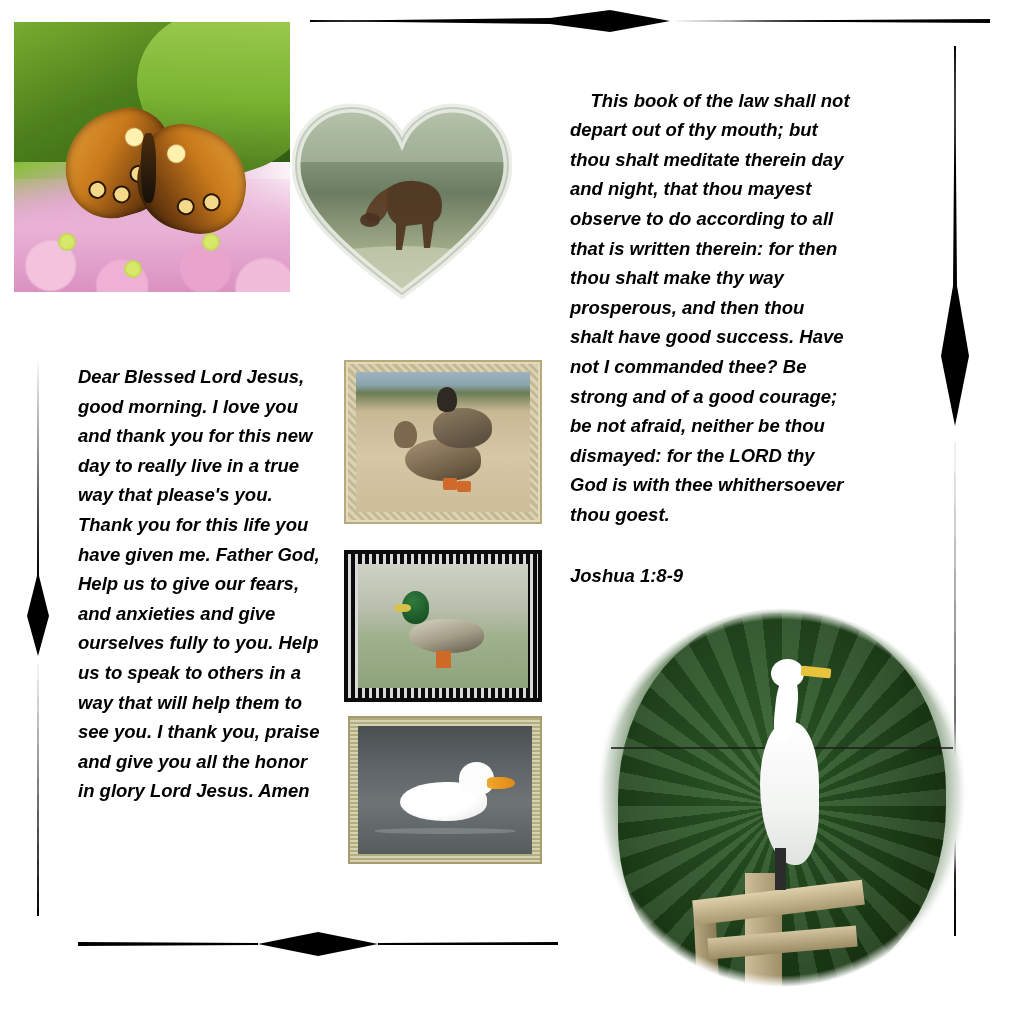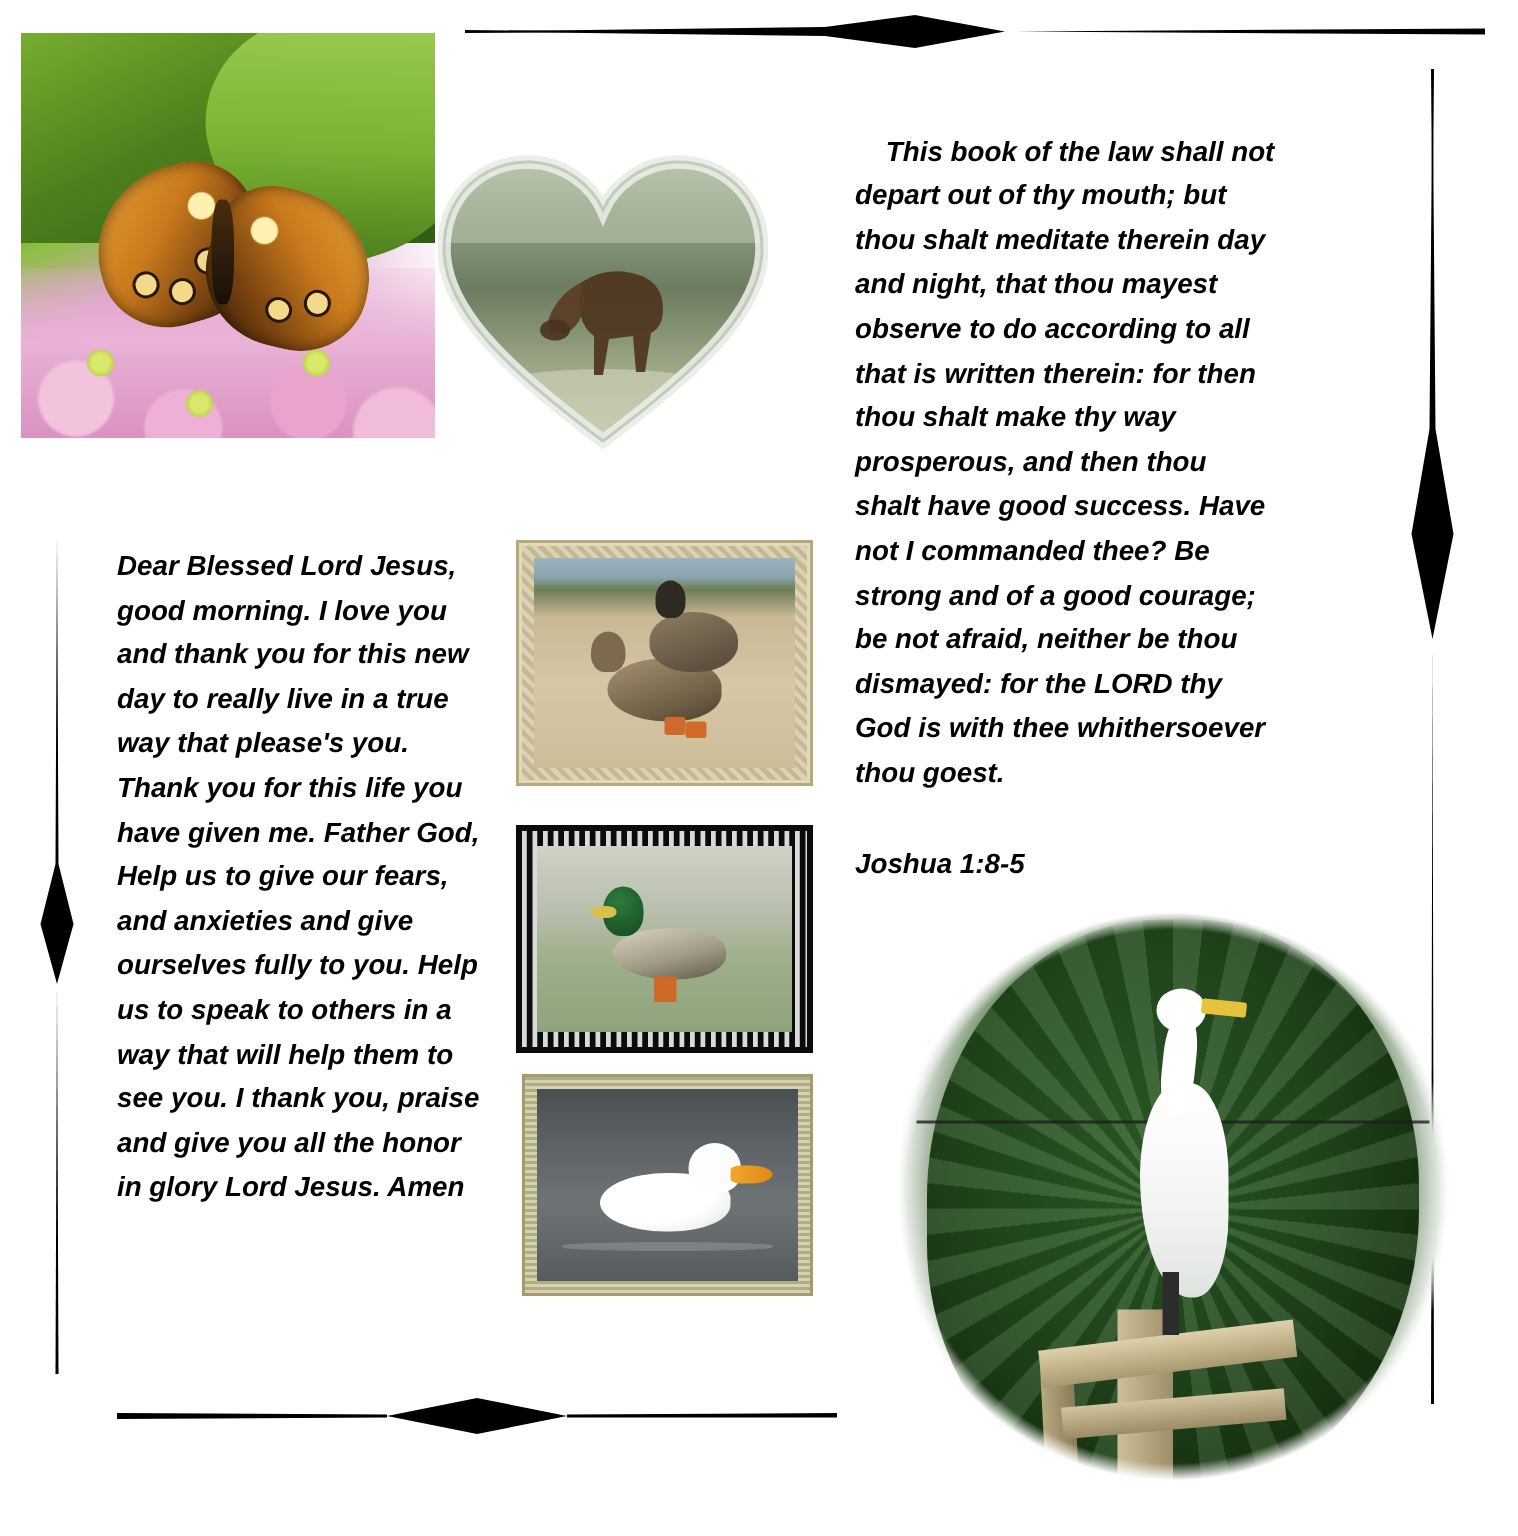--- a/index.html
+++ b/index.html
@@ -371,21 +371,21 @@
         <path d="M96 96 q-16 8 -22 24 q-2 8 6 10 q8 2 14 -8 q6 -12 2 -26 z" fill="#5a3d24" opacity="0.92"></path>
         <ellipse cx="78" cy="128" rx="10" ry="7" fill="#4a3120" opacity="0.9"></ellipse>
       </g>
       <path d="M110 202 C 40 150, 4 112, 4 74 C 4 36, 32 16, 60 16 C 84 16, 103 32, 110 48 C 117 32, 136 16, 160 16 C 188 16, 216 36, 216 74 C 216 112, 180 150, 110 202 Z" fill="none" stroke="#e9ece4" stroke-width="9" opacity="0.9"></path>
       <path d="M110 202 C 40 150, 4 112, 4 74 C 4 36, 32 16, 60 16 C 84 16, 103 32, 110 48 C 117 32, 136 16, 160 16 C 188 16, 216 36, 216 74 C 216 112, 180 150, 110 202 Z" fill="none" stroke="#b9c3b4" stroke-width="2" opacity="0.8"></path>
     </svg>
   </div>
 
   <div class="abs scripture-text">
     <span>This book of the law shall not depart out of thy mouth; but thou shalt meditate therein day and night, that thou mayest observe to do according to all that is written therein: for then thou shalt make thy way prosperous, and then thou shalt have good success. Have not I commanded thee? Be strong and of a good courage; be not afraid, neither be thou dismayed: for the LORD thy God is with thee whithersoever thou goest.</span>
-    <span class="scripture-ref">Joshua 1:8-5</span>
+    <span class="scripture-ref">Joshua 1:8-9</span>
   </div>
 
   <div class="abs devotion-text">Dear Blessed Lord Jesus, good morning. I love you and thank you for this new day to really live in a true way that please's you. Thank you for this life you have given me. Father God, Help us to give our fears, and anxieties and give ourselves fully to you. Help us to speak to others in a way that will help them to see you. I thank you, praise and give you all the honor in glory Lord Jesus. Amen</div>
 
   <div class="framed" id="ducks-sand">
     <div class="mat"></div>
     <div class="inner">
       <div class="duck-a">
           <div class="head"></div>
         </div>

